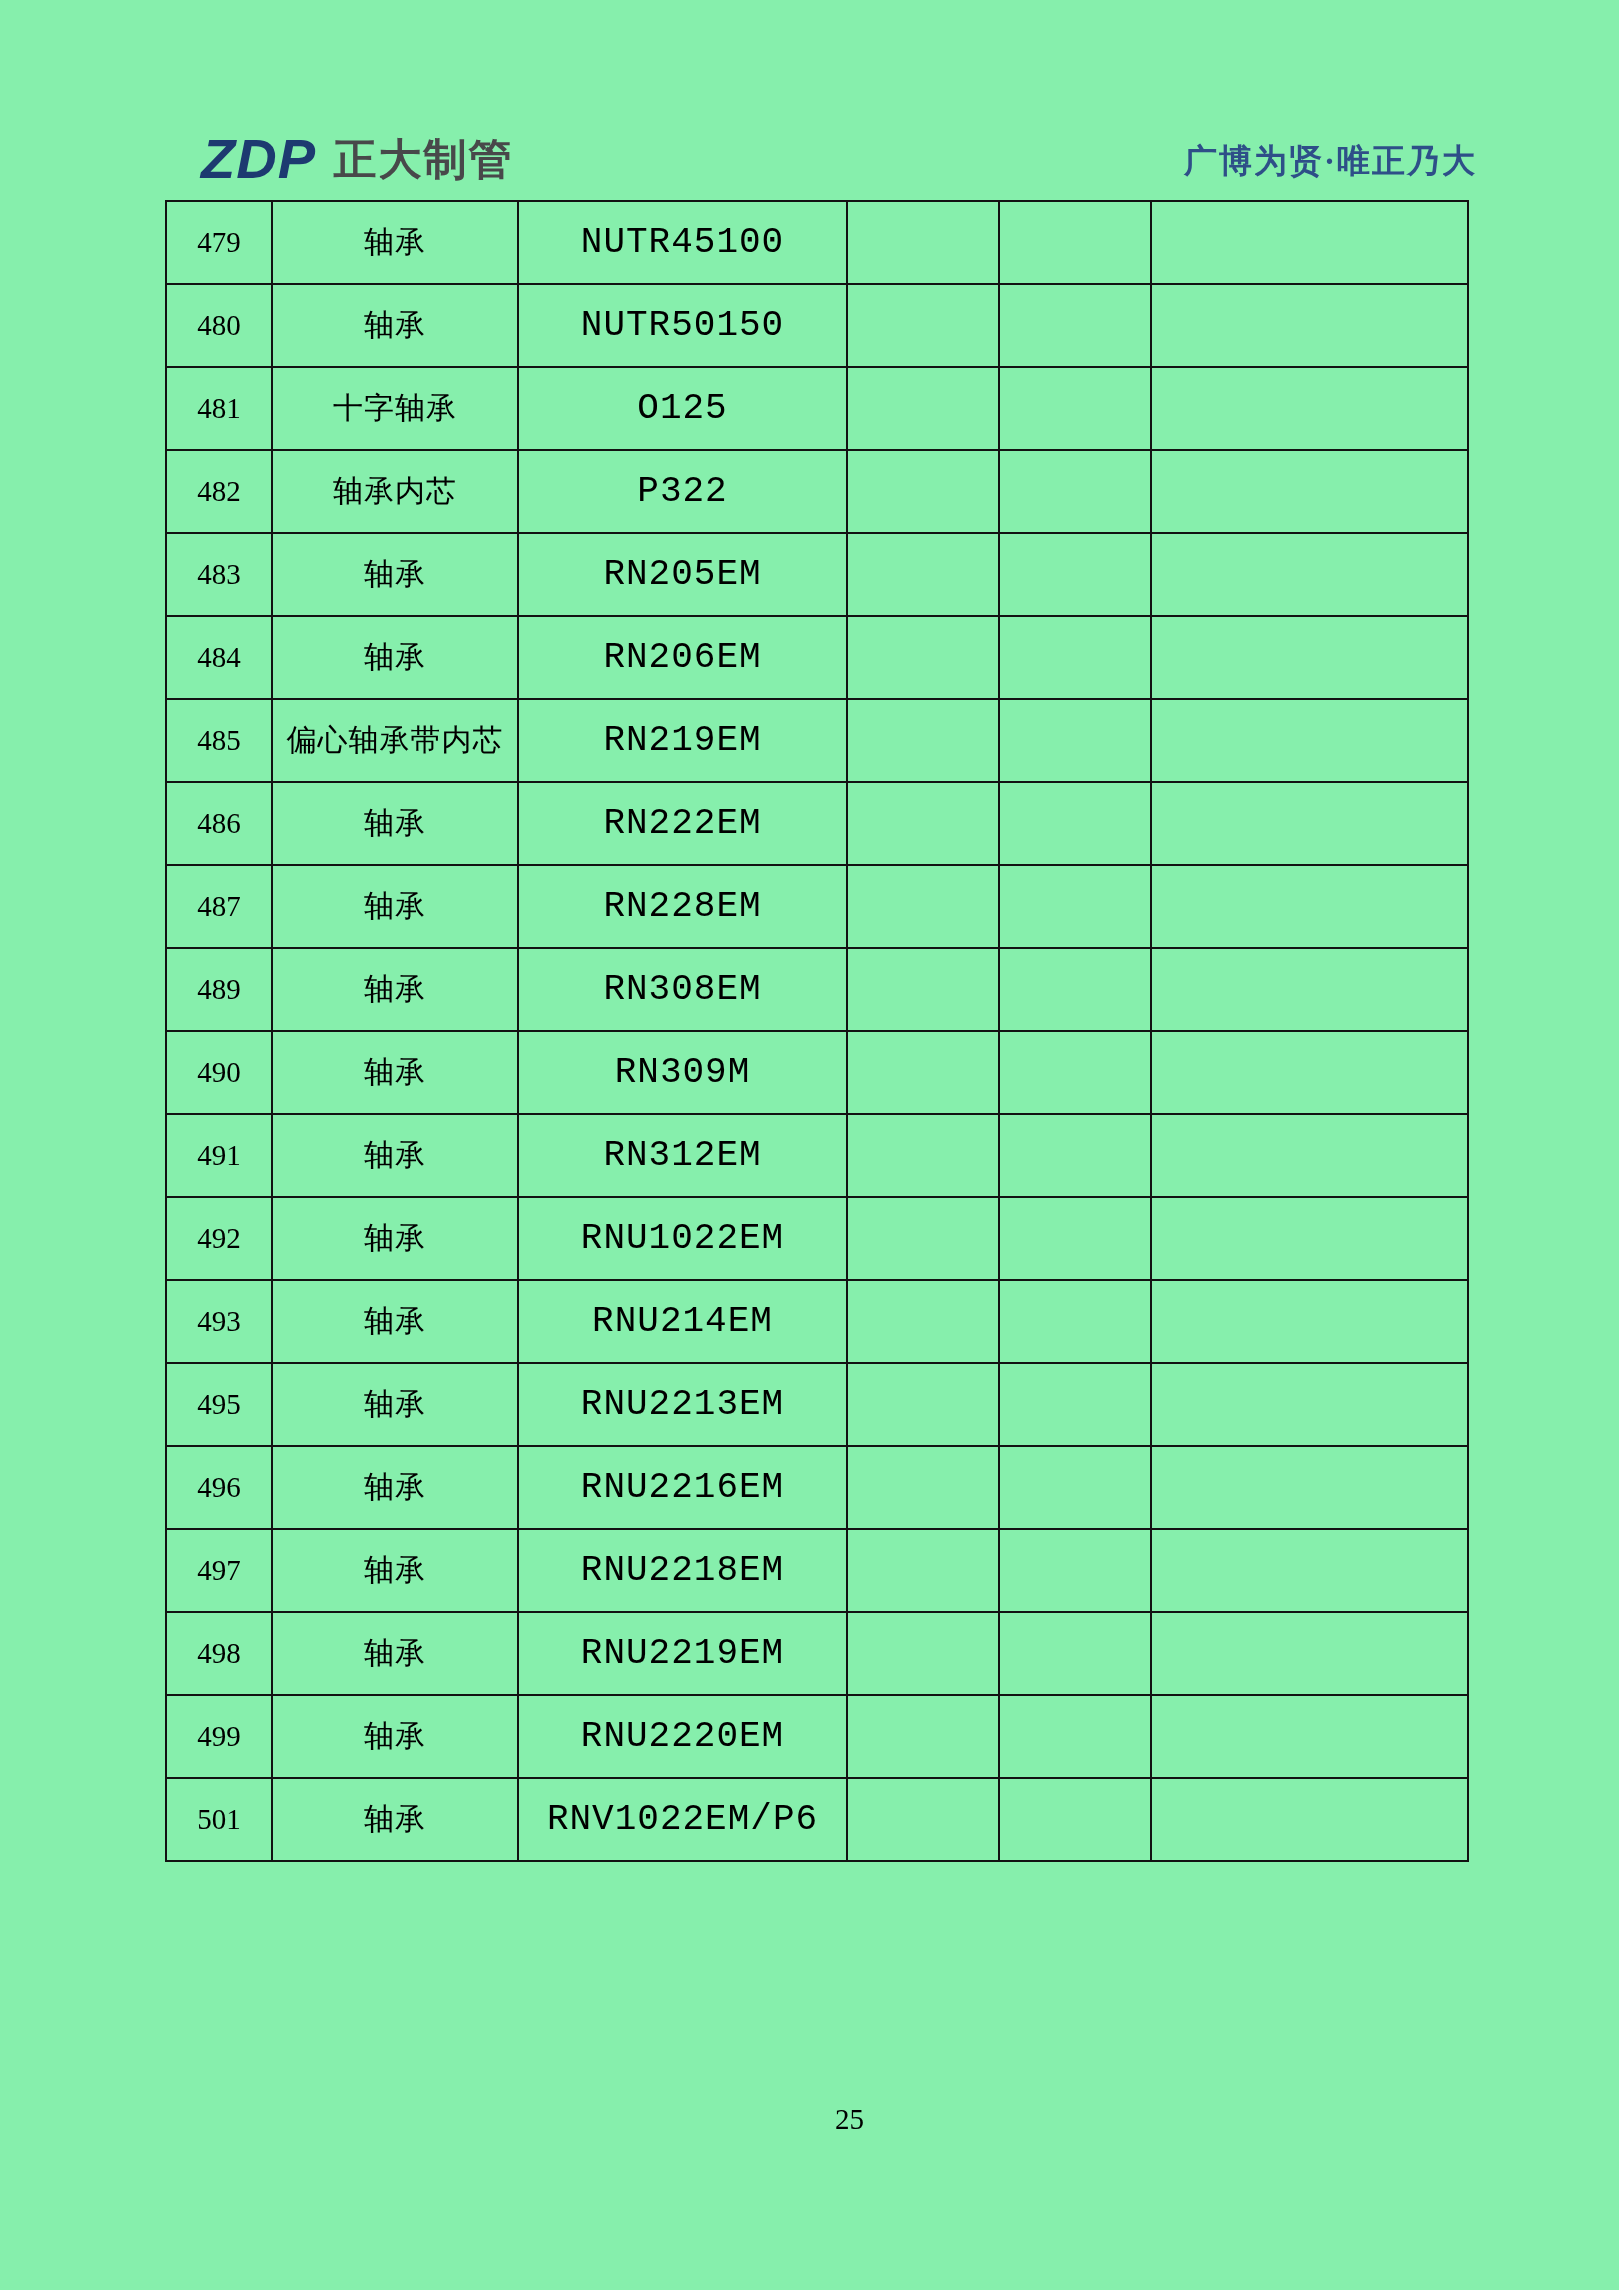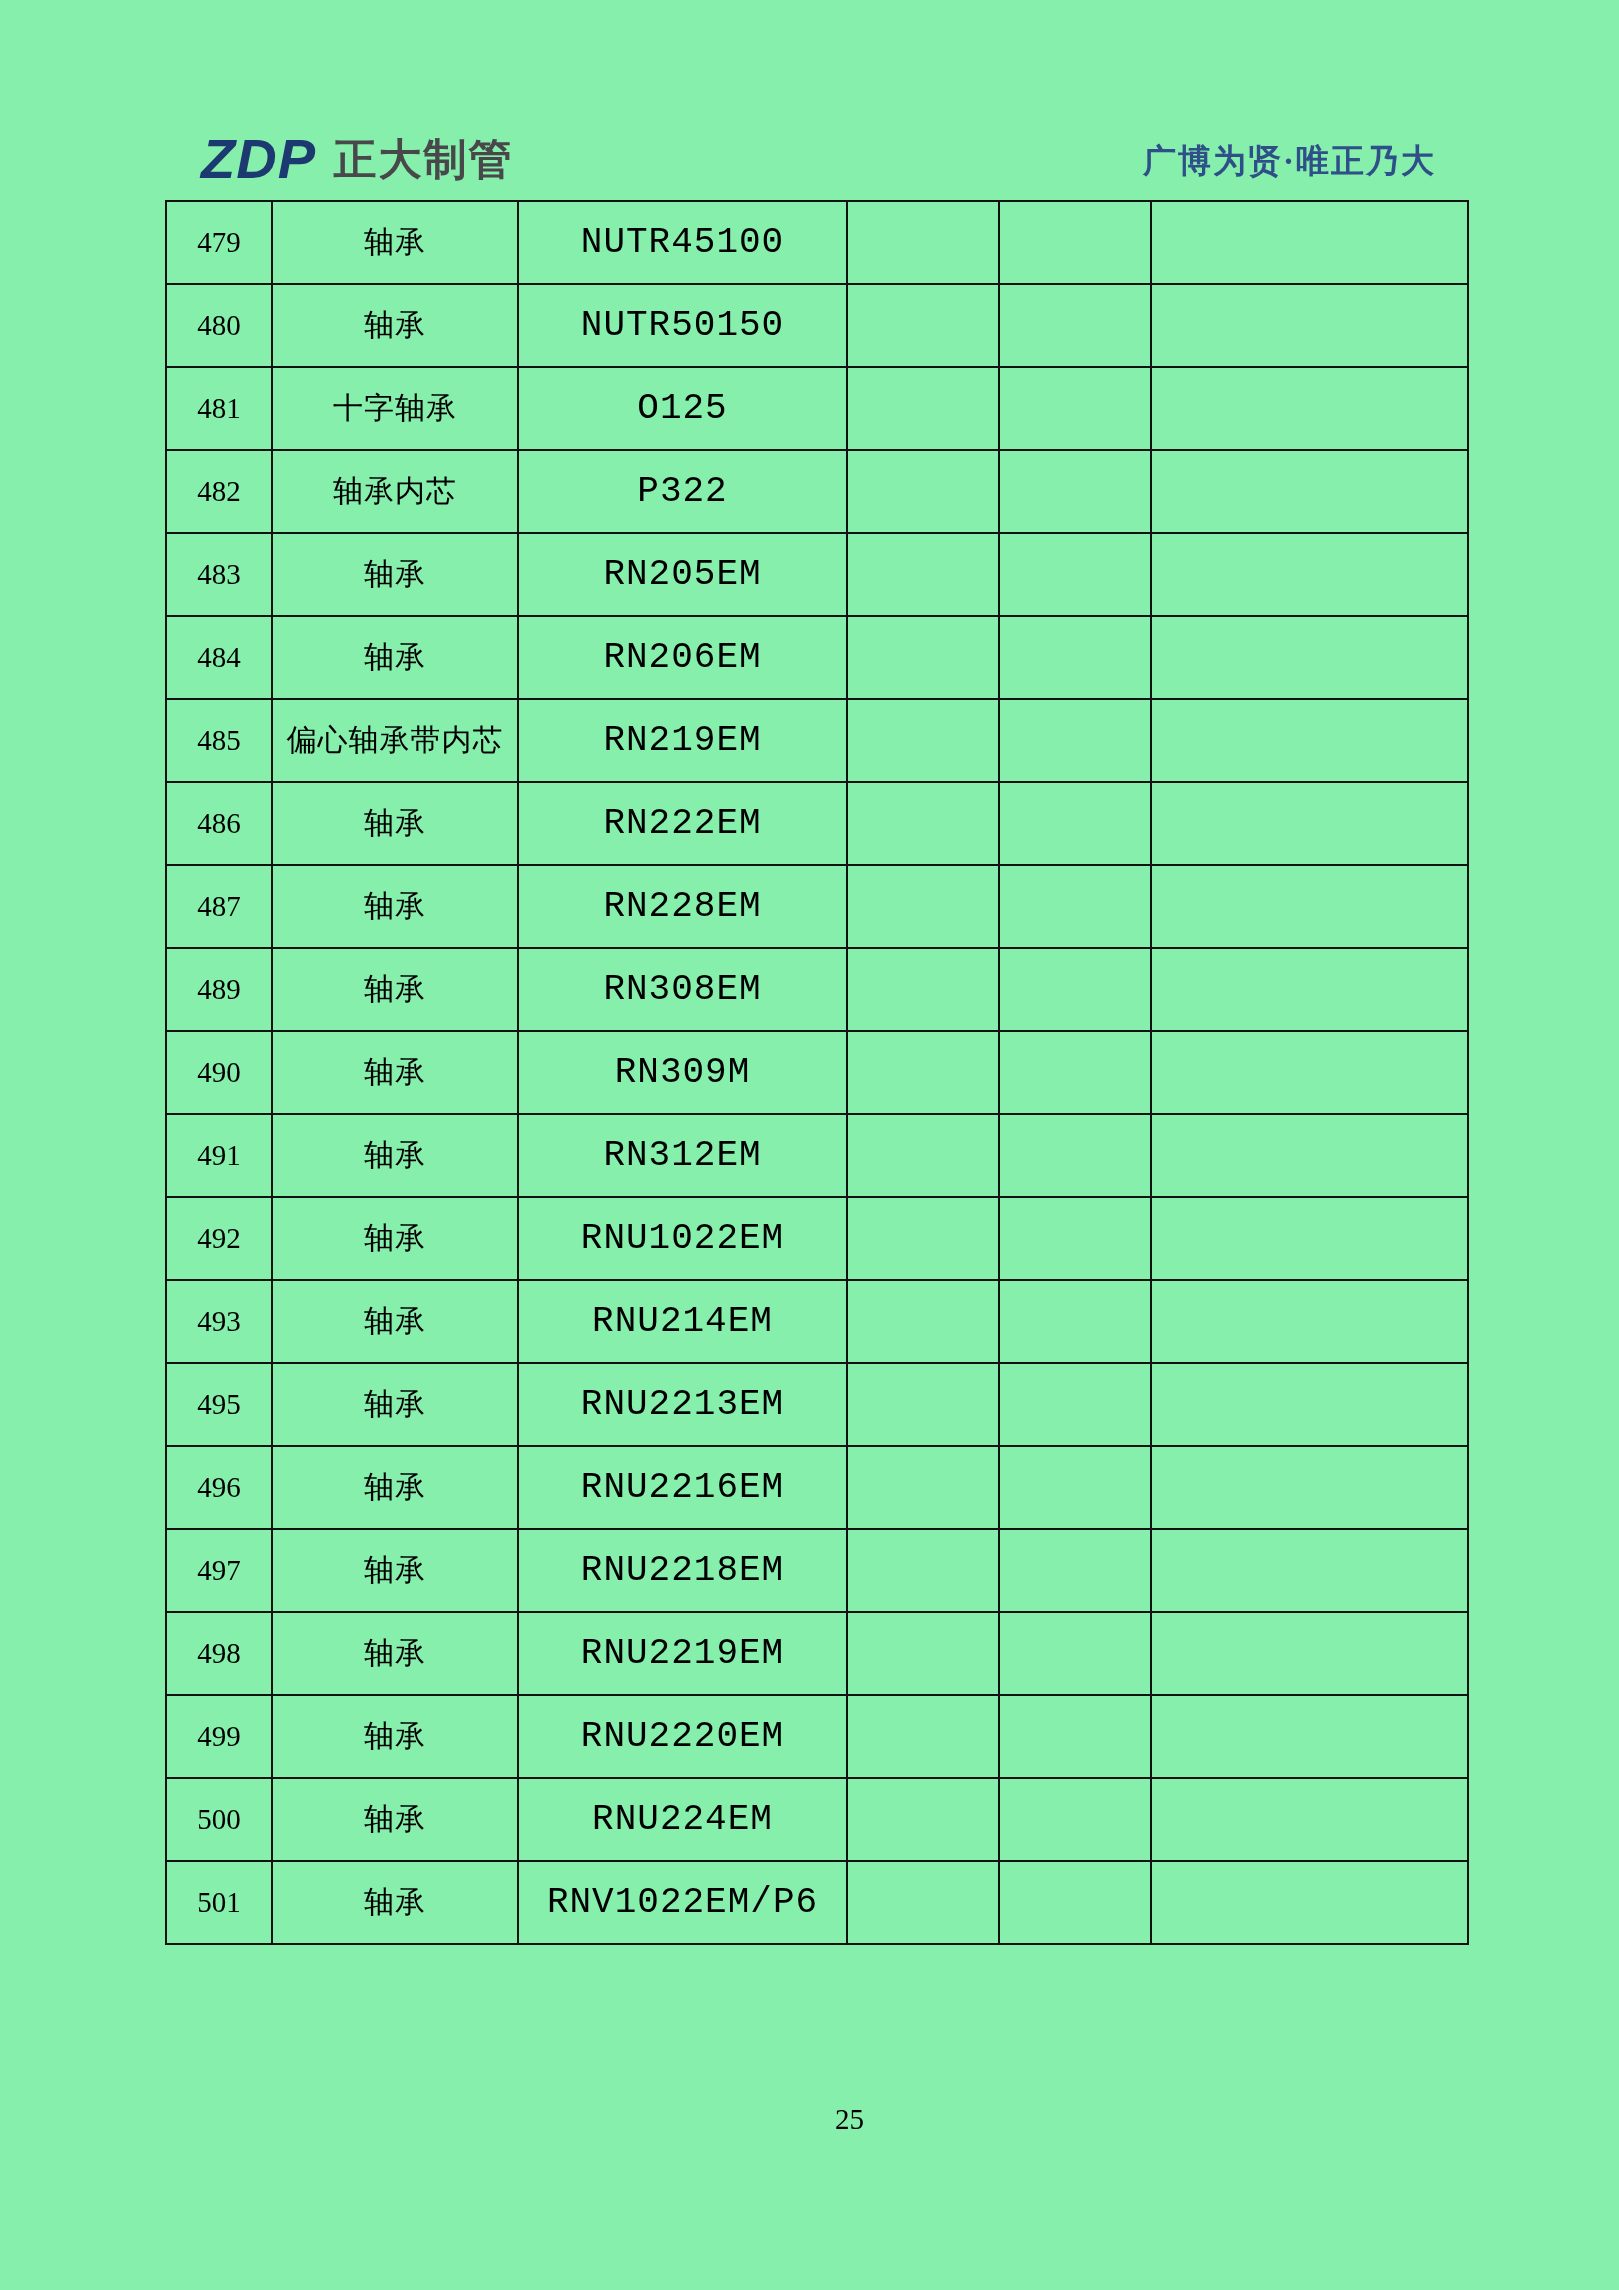--- a/index.html
+++ b/index.html
@@ -33,21 +33,21 @@
     margin-left: 17.6px;
     font-family: "Liberation Sans", sans-serif;
     font-weight: bold;
     font-size: 43px;
     line-height: 1;
     color: #48484a;
     letter-spacing: 2px;
   }
   .slogan {
     position: absolute;
-    left: 1143px;
+    left: 1184px;
     top: 143px;
     width: 314px;
     font-family: "Liberation Serif", serif;
     font-weight: bold;
     font-size: 33px;
     line-height: 1.1;
     color: #2e4f88;
     letter-spacing: 2px;
     white-space: nowrap;
   }
@@ -252,28 +252,20 @@
   </tr>
         <tr>
     <td class="c-no">499</td>
     <td class="c-name">轴承</td>
     <td class="c-model">RNU2220EM</td>
     <td class="c-e1"></td>
     <td class="c-e2"></td>
     <td class="c-e3"></td>
   </tr>
         <tr>
-    <td class="c-no">500</td>
-    <td class="c-name">轴承</td>
-    <td class="c-model">RNU224EM</td>
-    <td class="c-e1"></td>
-    <td class="c-e2"></td>
-    <td class="c-e3"></td>
-  </tr>
-        <tr>
     <td class="c-no">501</td>
     <td class="c-name">轴承</td>
     <td class="c-model">RNV1022EM/P6</td>
     <td class="c-e1"></td>
     <td class="c-e2"></td>
     <td class="c-e3"></td>
   </tr>
       </tbody>
   </table>
 

